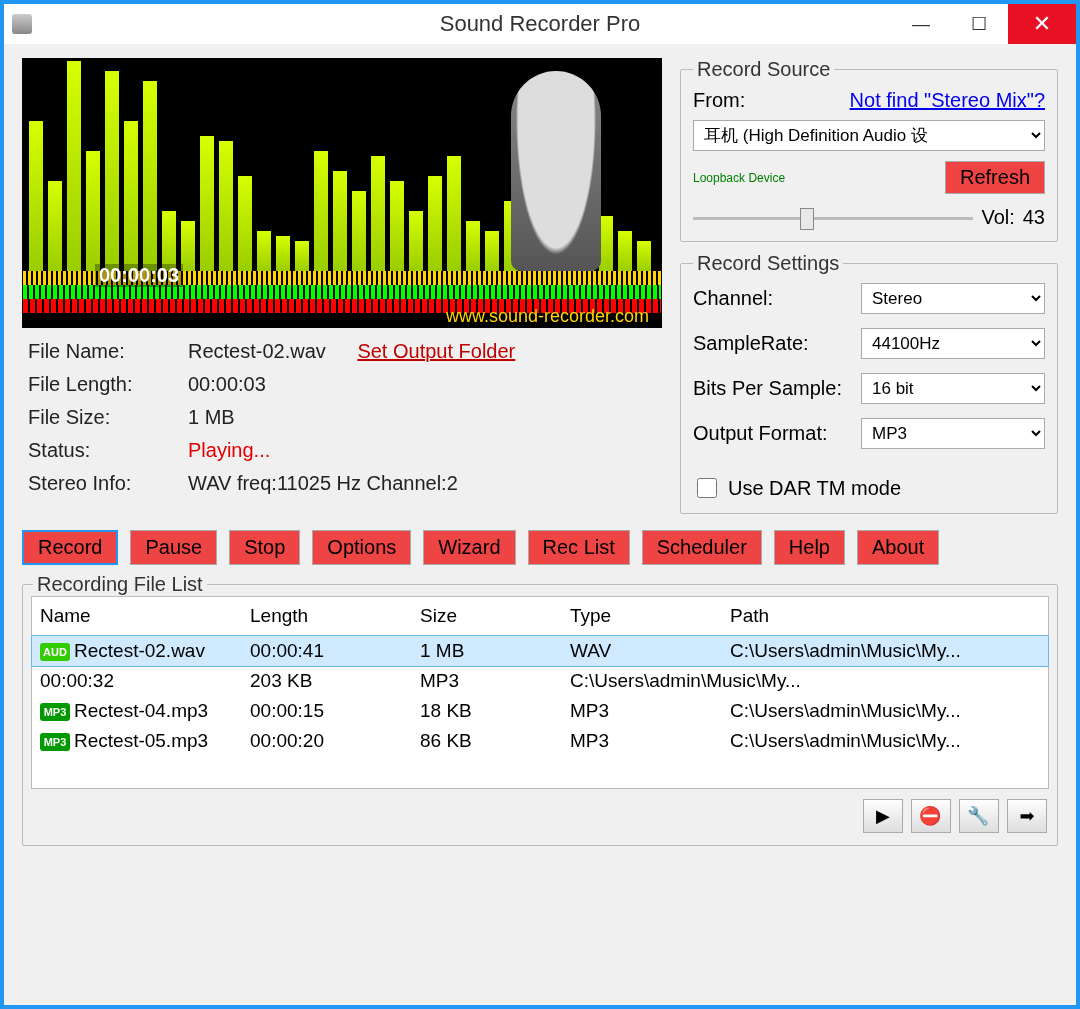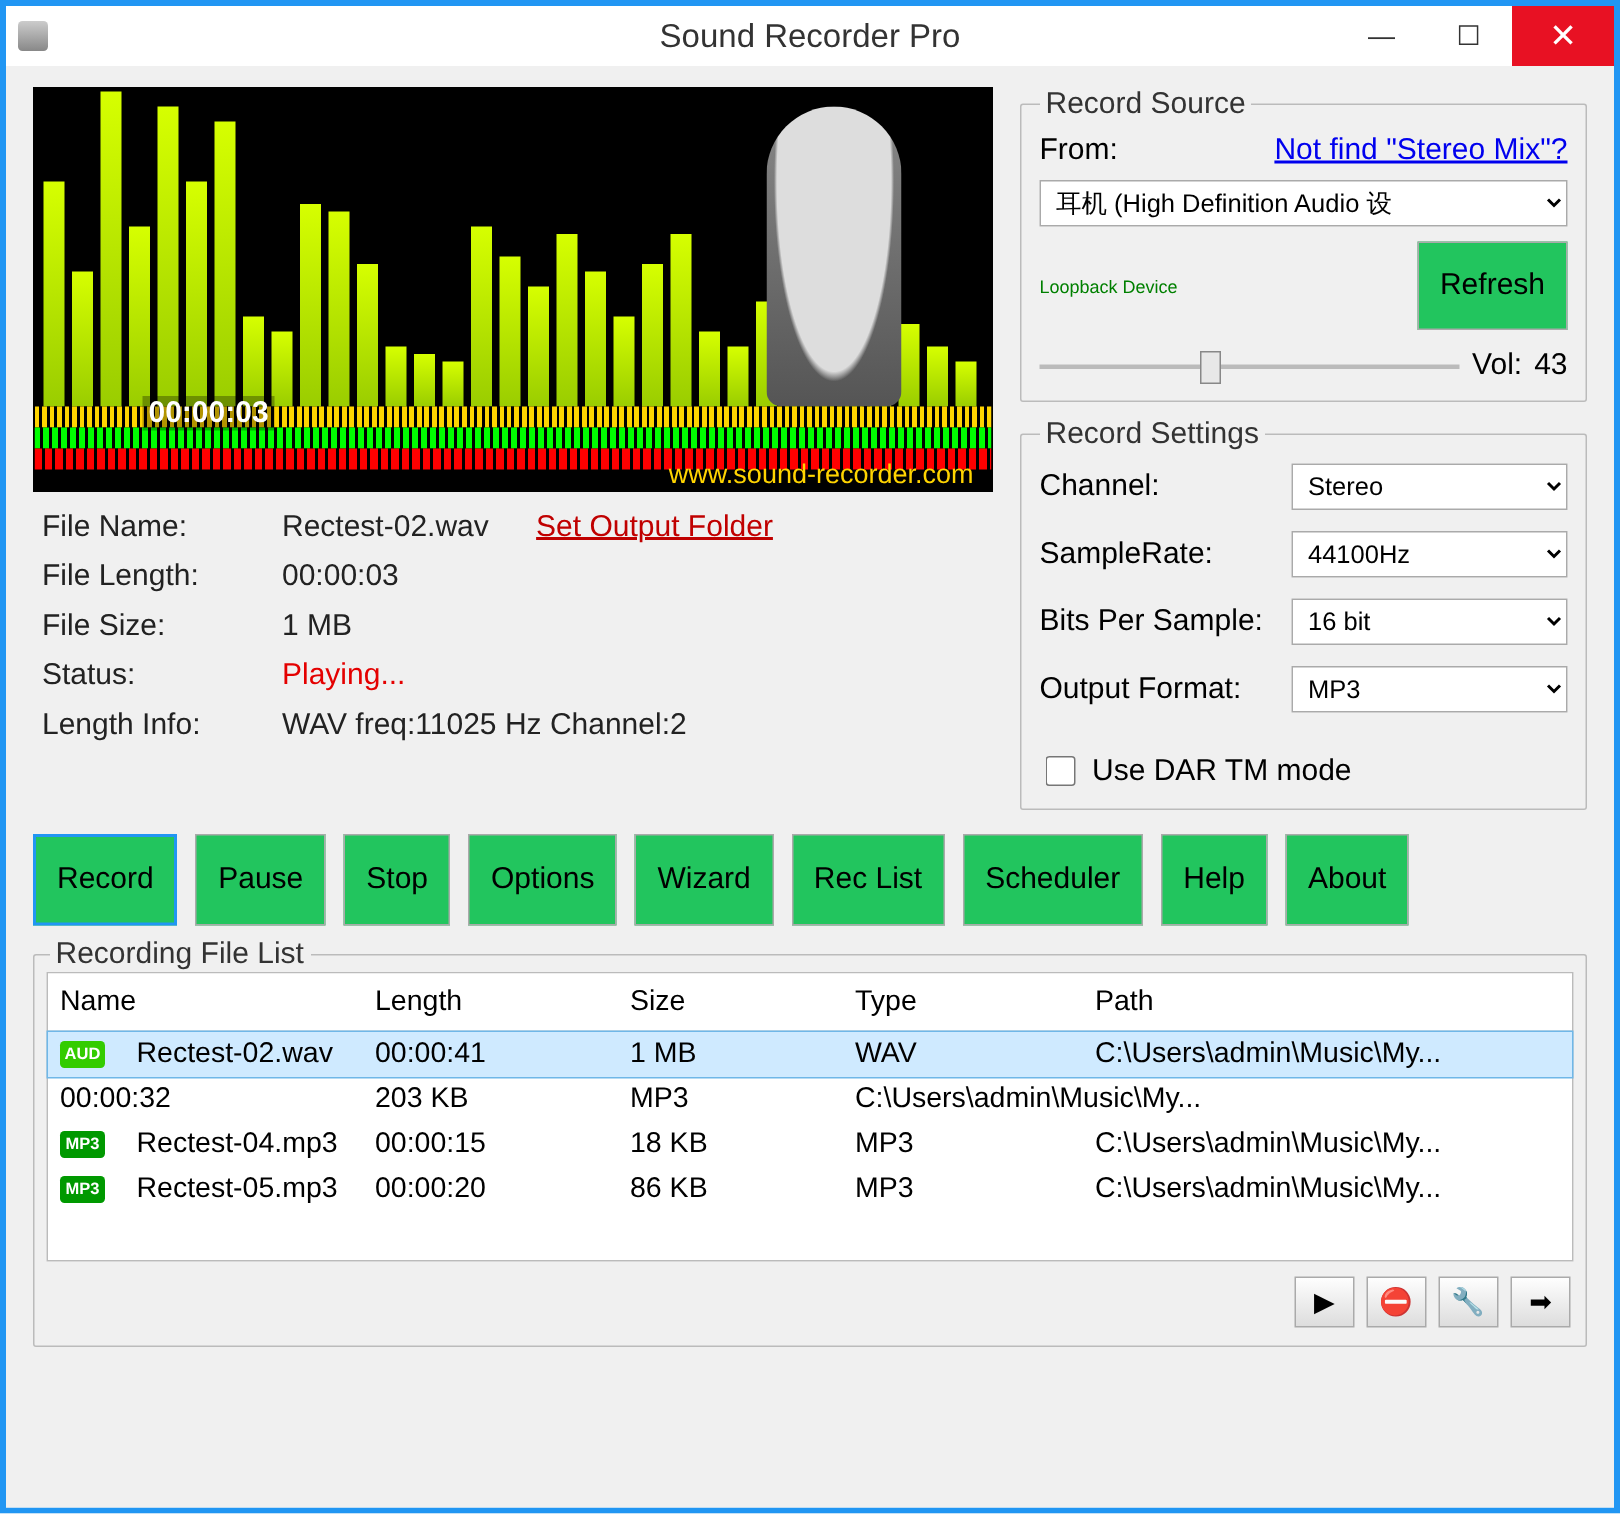--- a/index.html
+++ b/index.html
@@ -31,35 +31,35 @@
   .fileinfo { margin-top:6px; padding:6px 6px 10px 6px; display:grid; grid-template-columns:160px 1fr; row-gap:10px; font-size:20px; color:#222;}
   .fileinfo .val.playing { color:#e40000; }
   .setfolder { color:#c00000; text-decoration:underline; margin-left:26px; cursor:pointer;}
   fieldset { border:1px solid #bbb; border-radius:2px; padding:8px 12px 12px 12px; margin:0; }
   legend { font-size:20px; color:#333; padding:0 4px; }
   .srcrow { display:flex; align-items:center; gap:12px; font-size:20px; }
   .linkblue { color:#0000ee; text-decoration:underline; cursor:pointer; margin-left:auto;}
   select, .selectlike { width:100%; font-size:17px; padding:4px 6px; background:#fff; border:1px solid #aaa; }
   .srcline2 { display:flex; align-items:center; gap:10px; margin-top:10px;}
   .loopback { color:#008000; font-size:12px; flex:1; }
-  .btn { background:#22c55e; border:1px solid #aaa; padding:17px 14px; font-size:20px; cursor:pointer; }
+  .btn { background:#ef4444; border:1px solid #aaa; padding:4px 14px; font-size:20px; cursor:pointer; }
   .btn.active { border:2px solid #2196f3; }
   .volrow { display:flex; align-items:center; gap:8px; margin-top:12px; font-size:20px;}
   .slider { flex:1; height:20px; position:relative; }
   .slider .track { position:absolute; left:0; right:0; top:9px; height:3px; background:#bbb; }
   .slider .thumb { position:absolute; top:0; width:14px; height:22px; background:#e8e8e8; border:1px solid #888; left:38%; }
   .settingsgrid { display:grid; grid-template-columns:160px 1fr; gap:14px 8px; align-items:center; font-size:20px; }
   .chkrow { display:flex; align-items:center; gap:8px; font-size:20px; margin-top:26px;}
   .chkrow input { width:20px; height:20px; }
   .toolbar { display:flex; gap:12px; margin-top:8px; flex-wrap:wrap;}
   .recording fieldset { padding:0 0 12px 0;}
   .listhdr, .listrow { display:grid; grid-template-columns: 210px 170px 150px 160px 1fr; align-items:center; padding:4px 8px; font-size:19px;}
   .listhdr { border-bottom:1px solid #ccc; background:#fff; padding:8px 8px; }
   .listbox { border:1px solid #bbb; background:#fff; margin:0 8px;}
-  .listrow .icon { display:inline-block; width:30px; height:18px; border-radius:3px; color:#fff; font-size:11px; font-weight:bold; text-align:center; line-height:18px; margin-right:21px; vertical-align:middle;}
+  .listrow .icon { display:inline-block; width:30px; height:18px; border-radius:3px; color:#fff; font-size:11px; font-weight:bold; text-align:center; line-height:18px; margin-right:4px; vertical-align:middle;}
   .listrow.selected { background:#cfeaff; outline:1px solid #6fb7e8; }
   .icon.wav { background:#33cc00; }
   .icon.mp3 { background:#009900; }
   .listactions { display:flex; gap:8px; justify-content:flex-end; padding:10px 10px 0 0;}
   .iconbtn { width:40px; height:34px; border:1px solid #aaa; background:linear-gradient(#fefefe,#ddd); display:flex; align-items:center; justify-content:center; cursor:pointer; font-size:18px;}
   .filelistspace { height:32px; }
 </style>
 </head>
 <body>
 
@@ -126,21 +126,21 @@
           <div>
             <span>Rectest-02.wav</span>
             <span class="setfolder">Set Output Folder</span>
           </div>
           <div>File Length:</div>
           <div>00:00:03</div>
           <div>File Size:</div>
           <div>1 MB</div>
           <div>Status:</div>
           <div class="val playing">Playing...</div>
-          <div>Length Info:</div>
+          <div>Stereo Info:</div>
           <div>WAV freq:11025 Hz Channel:2</div>
         </div>
       </div>
 
       <div class="rightcol">
         <fieldset>
           <legend>Record Source</legend>
           <div class="srcrow">
             <span>From:</span>
             <span class="linkblue">Not find "Stereo Mix"?</span>

